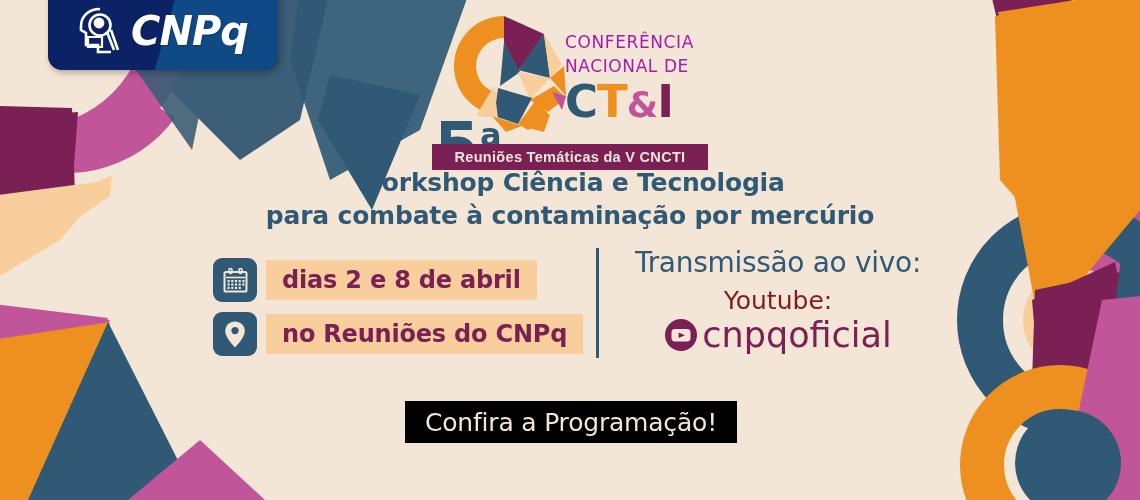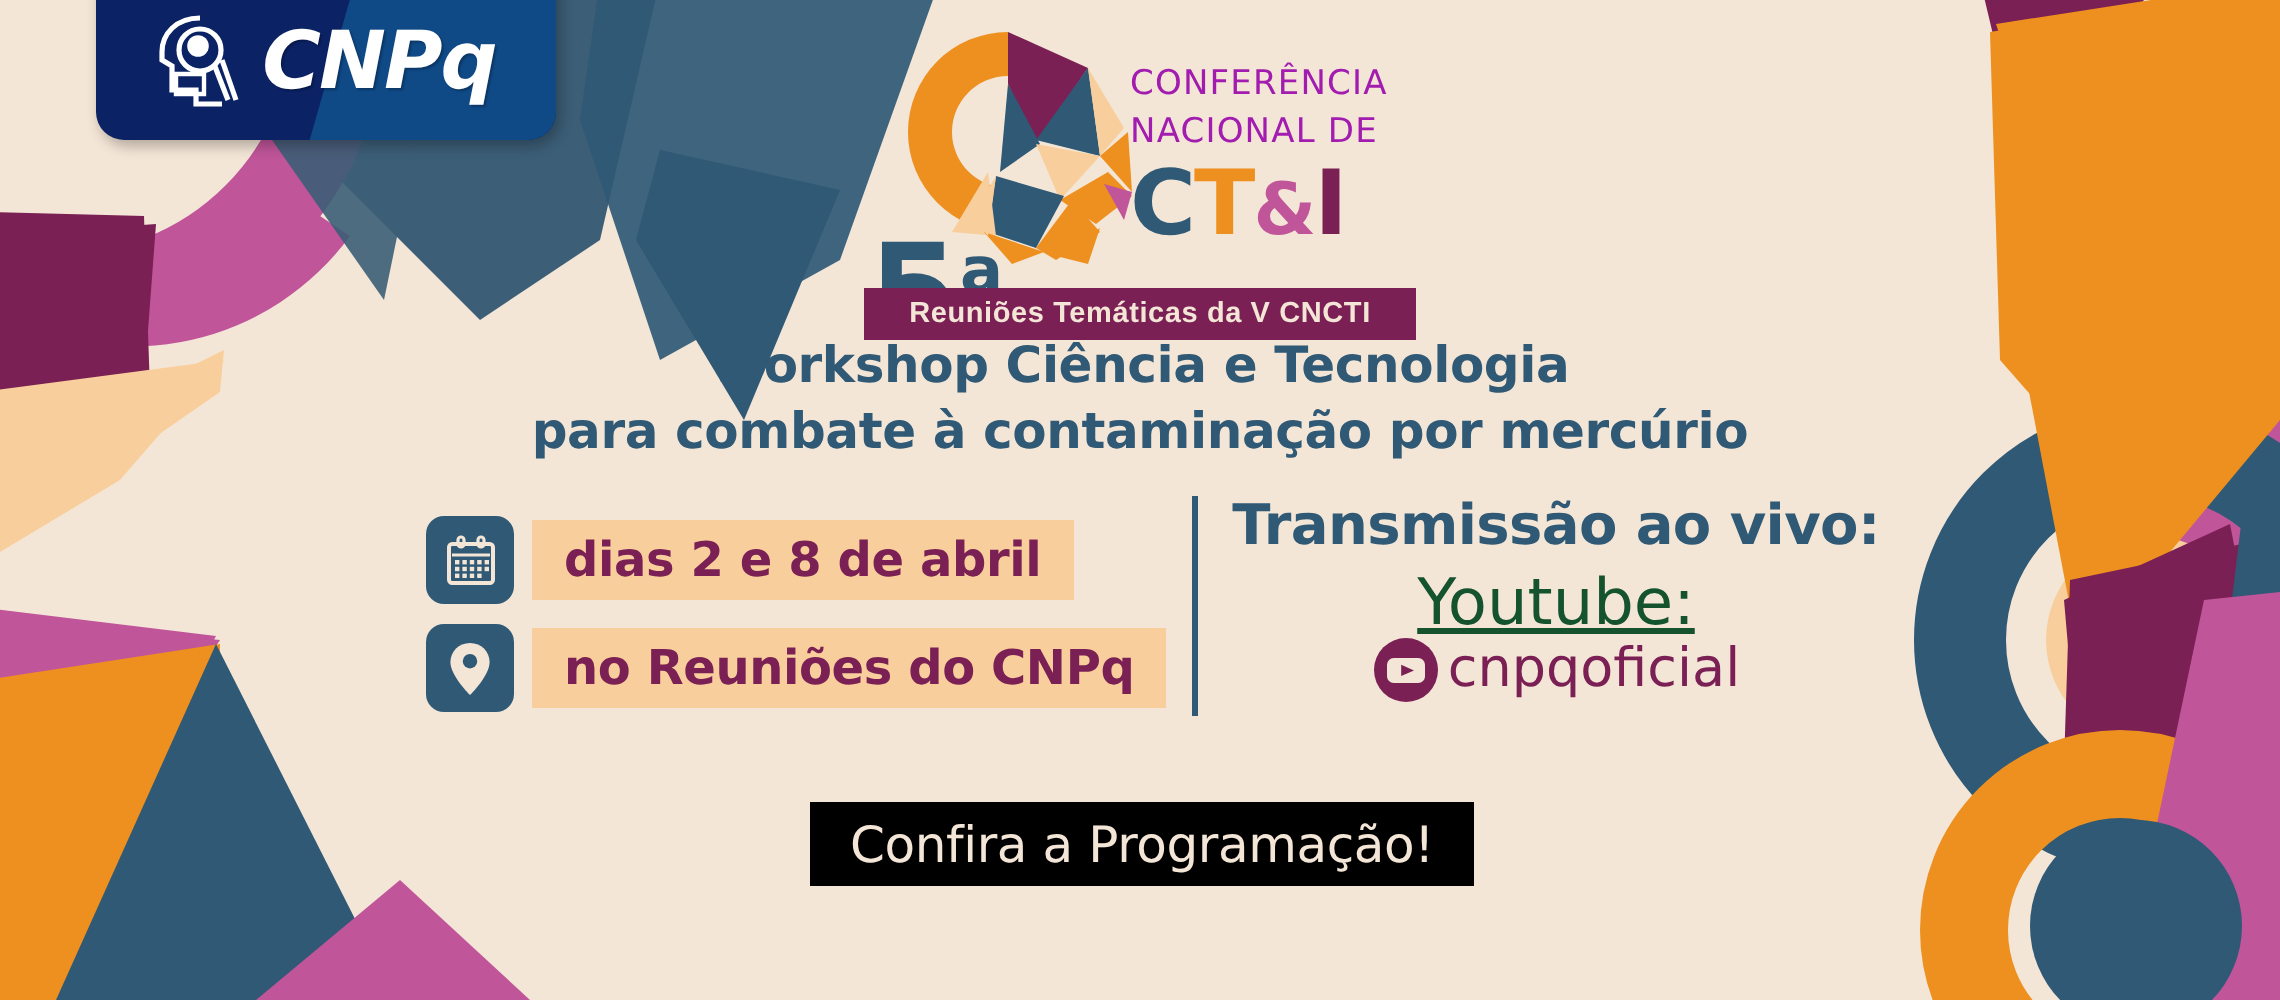--- a/index.html
+++ b/index.html
@@ -106,33 +106,32 @@
 
   
   #divider {
     position:absolute; left:596px; top:248px; width:3px; height:110px;
     background:#2F5975; z-index:4;
   }
 
   
   #live-block { position:absolute; left:608px; top:246px; width:340px; text-align:center; z-index:4; }
   #live-title {
-    color:#2F5975; font-size:28px; font-weight:bold; letter-spacing:-.3px;
+    color:#2F5975; font-size:28px; font-weight:normal; letter-spacing:-.3px;
     font-family:"DejaVu Sans", sans-serif; line-height:34px;
   }
   #live-platform {
-    color:#14532d; font-size:32px; margin-top:6px; line-height:30px;
-    font-family:"DejaVu Sans", sans-serif;
-    text-decoration:underline;
+    color:#7f1d1d; font-size:25px; margin-top:6px; line-height:30px;
+    font-family:"DejaVu Sans", sans-serif;
   }
   #live-handle-row {
     display:flex; align-items:center; justify-content:center; gap:4px; margin-top:2px;
   }
   #live-handle {
-    color:#7B2054; font-size:27px; line-height:32px;
+    color:#7B2054; font-size:35px; line-height:32px;
     font-family:"DejaVu Sans", sans-serif;
   }
 
   
   #cta {
     position:absolute; left:405px; top:401px;
     width:332px; height:42px; background:#000000;
     display:flex; align-items:center; justify-content:center;
     cursor:pointer; z-index:4;
   }

